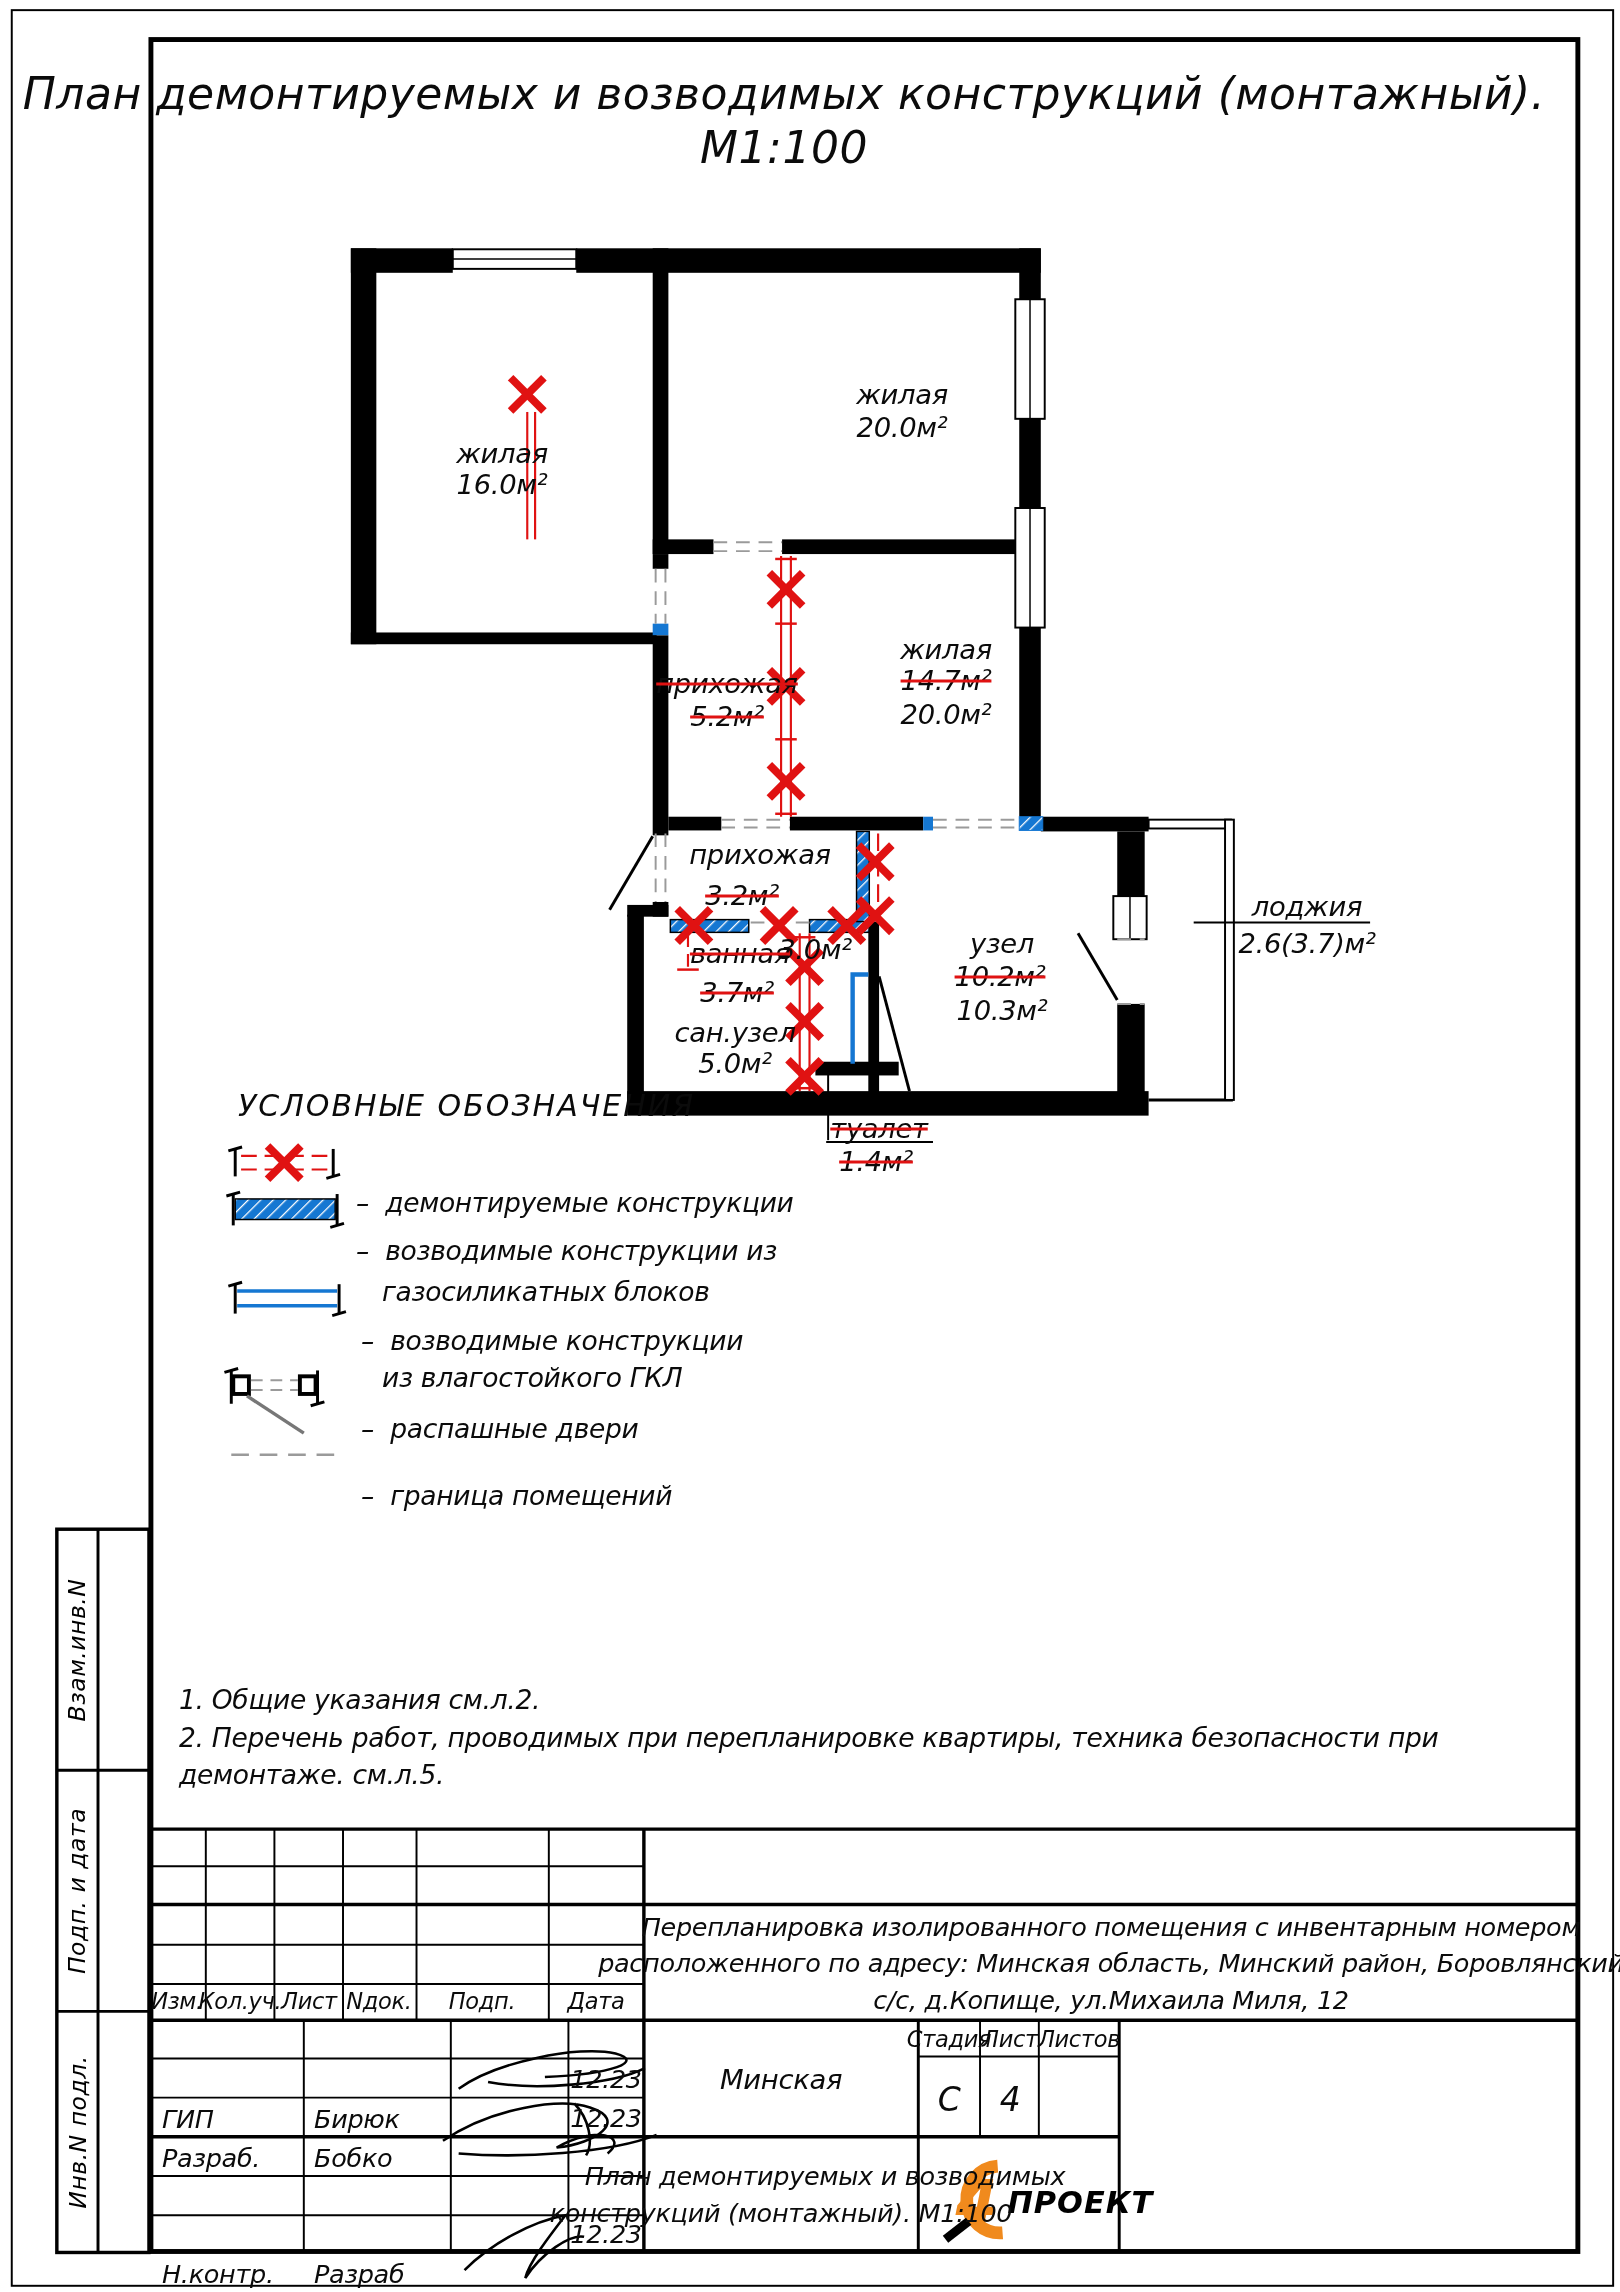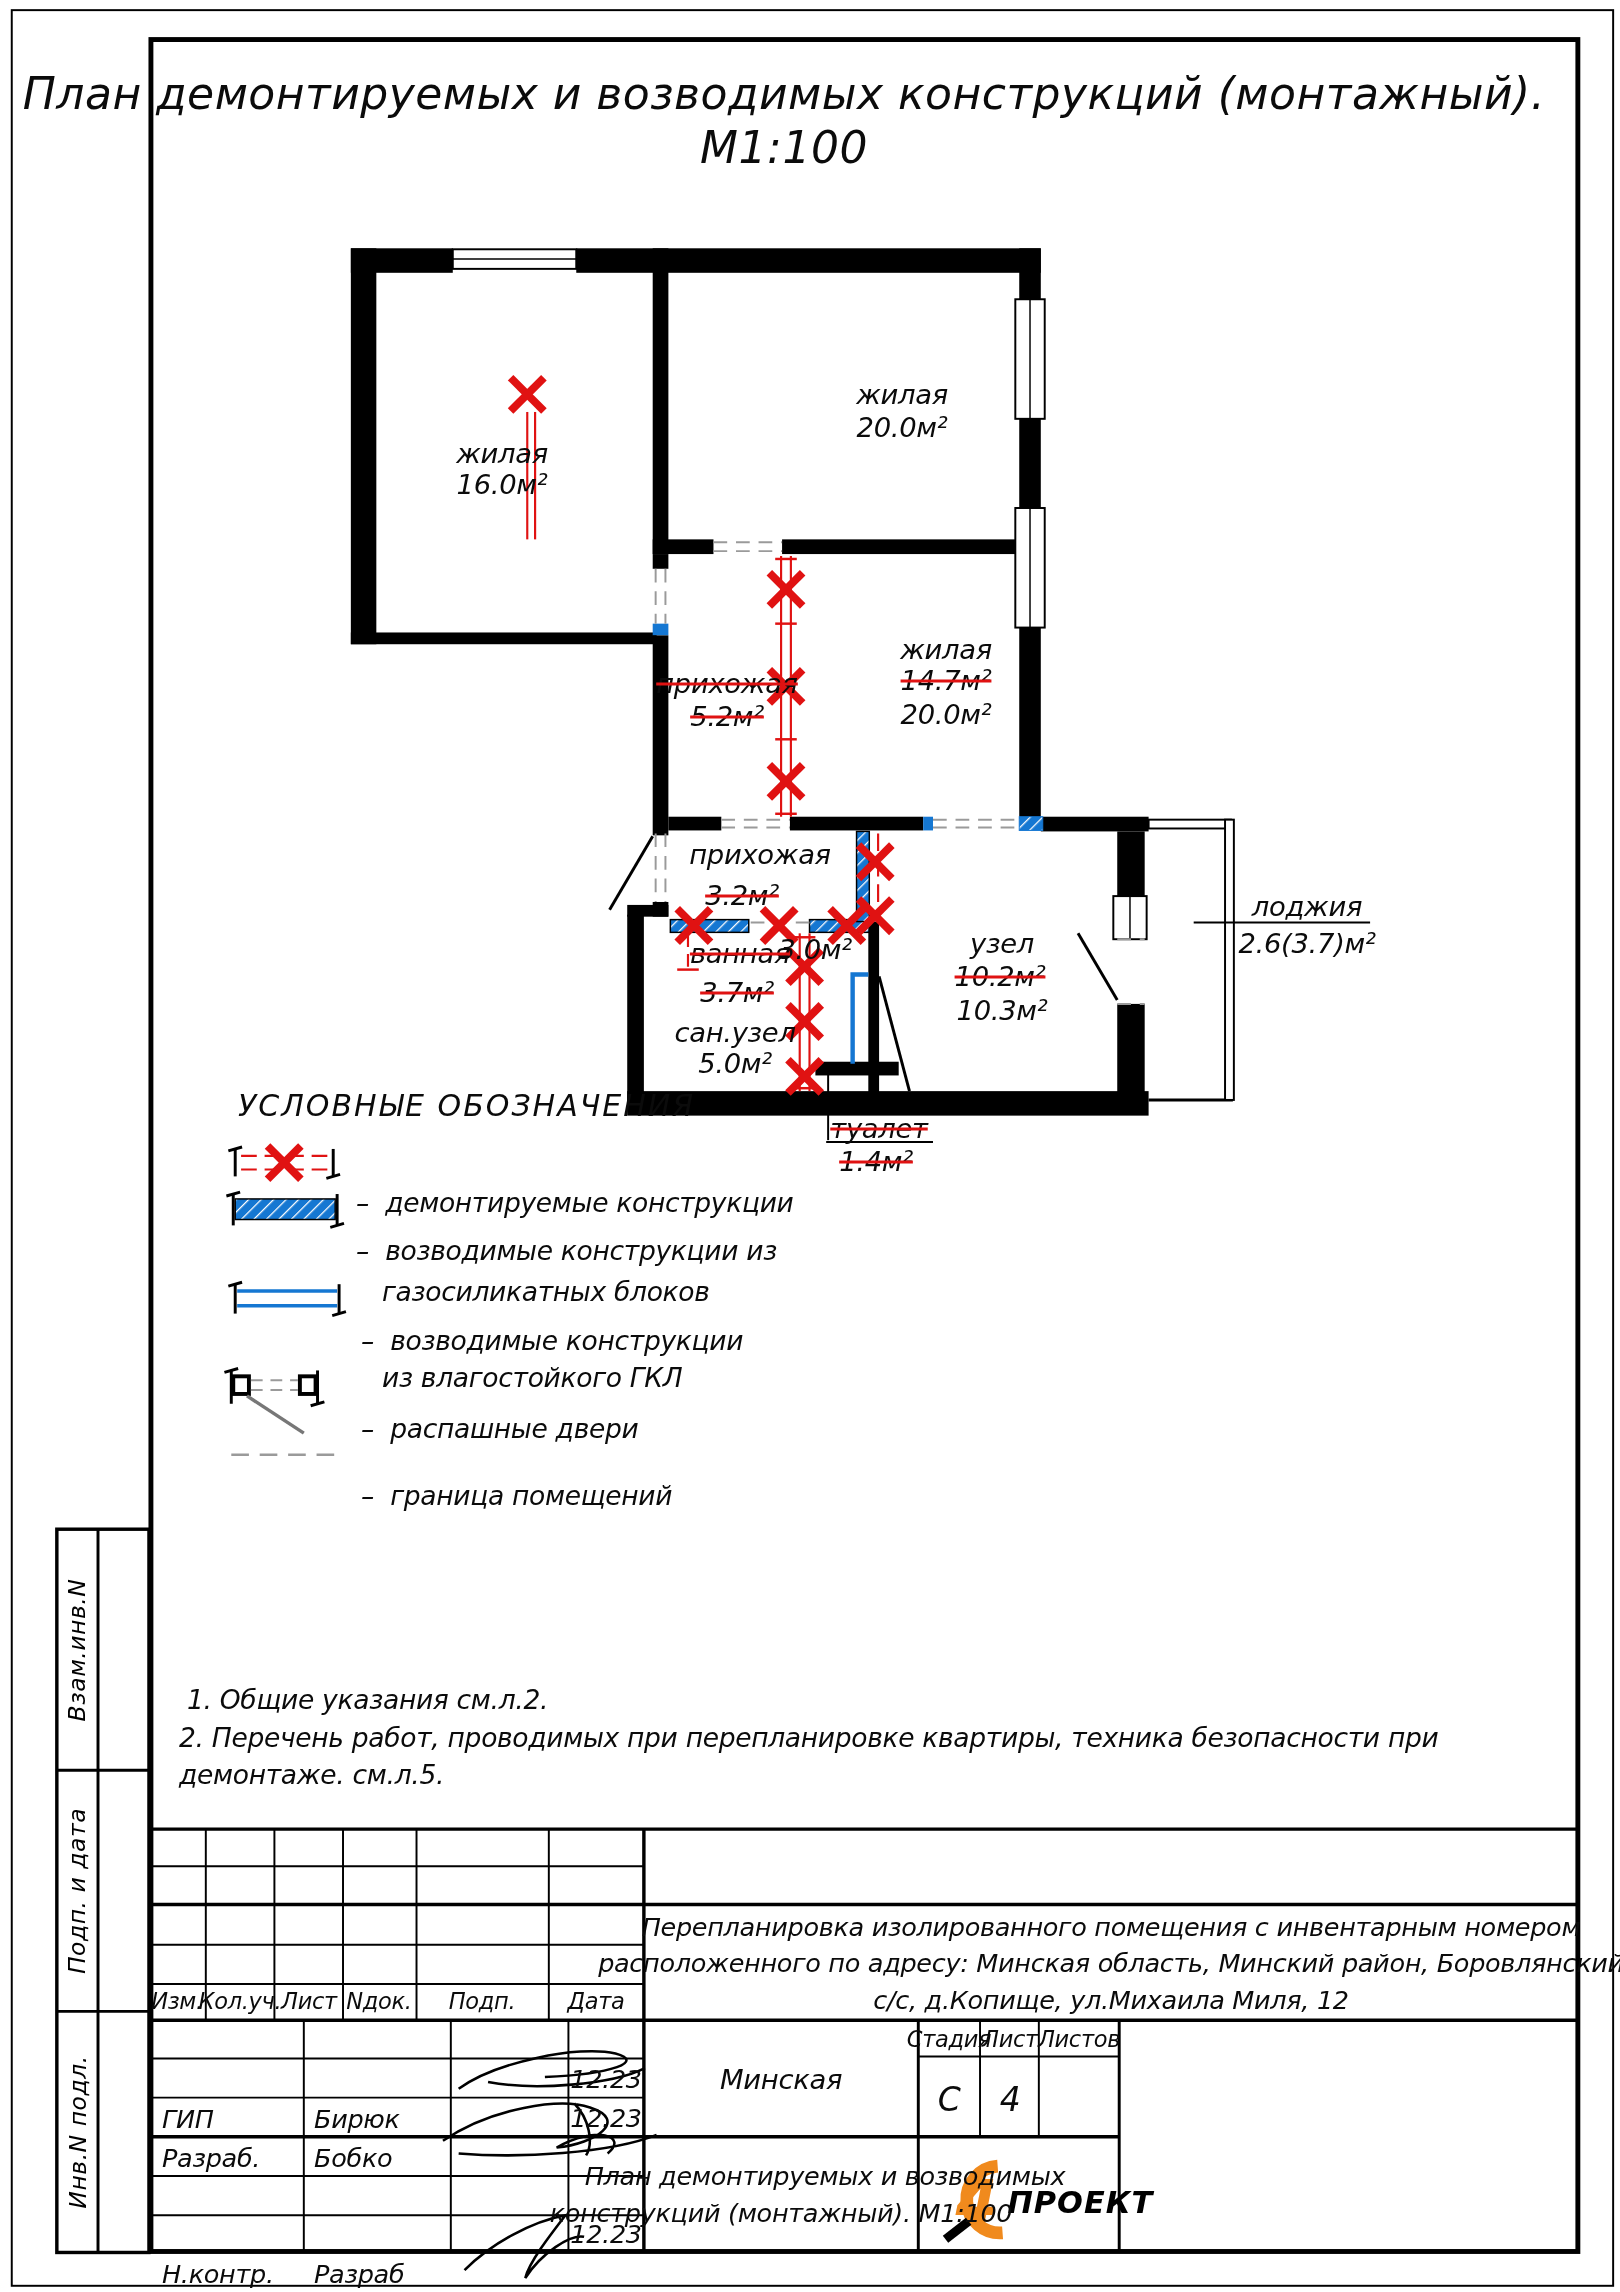--- a/index.html
+++ b/index.html
@@ -281,21 +281,21 @@
 
 <div class="tl" style="left:238px;top:1065px;font-size:30px;letter-spacing:2px;">УСЛОВНЫЕ ОБОЗНАЧЕНИЯ</div>
 <div class="tl leg-text" style="left:356px;top:1162px;"><span>–</span>&nbsp;&nbsp;<span>демонтируемые конструкции</span></div>
 <div class="tl leg-text" style="left:356px;top:1210px;"><span>–</span>&nbsp;&nbsp;<span>возводимые конструкции из</span></div>
 <div class="tl leg-text" style="left:382px;top:1251px;">газосиликатных блоков</div>
 <div class="tl leg-text" style="left:361px;top:1300px;"><span>–</span>&nbsp;&nbsp;<span>возводимые конструкции</span></div>
 <div class="tl leg-text" style="left:382px;top:1337px;">из влагостойкого ГКЛ</div>
 <div class="tl leg-text" style="left:361px;top:1388px;"><span>–</span>&nbsp;&nbsp;<span>распашные двери</span></div>
 <div class="tl leg-text" style="left:361px;top:1455px;"><span>–</span>&nbsp;&nbsp;<span>граница помещений</span></div>
 
-<div class="tl note" style="left:187px;top:1659px;">1. Общие указания см.л.2.</div>
+<div class="tl note" style="left:179px;top:1659px;">1. Общие указания см.л.2.</div>
 <div class="tl note" style="left:179px;top:1697px;">2. Перечень работ, проводимых при перепланировке квартиры, техника безопасности при</div>
 <div class="tl note" style="left:179px;top:1734px;">демонтаже. см.л.5.</div>
 
 <div class="sidebar-label" style="left:57px;top:1529px;width:41px;height:241px;">
       <span>Взам.инв.N</span>
     </div>
 <div class="sidebar-label" style="left:57px;top:1770px;width:41px;height:241px;">
       <span>Подп. и дата</span>
     </div>
 <div class="sidebar-label" style="left:57px;top:2011px;width:41px;height:241px;">

